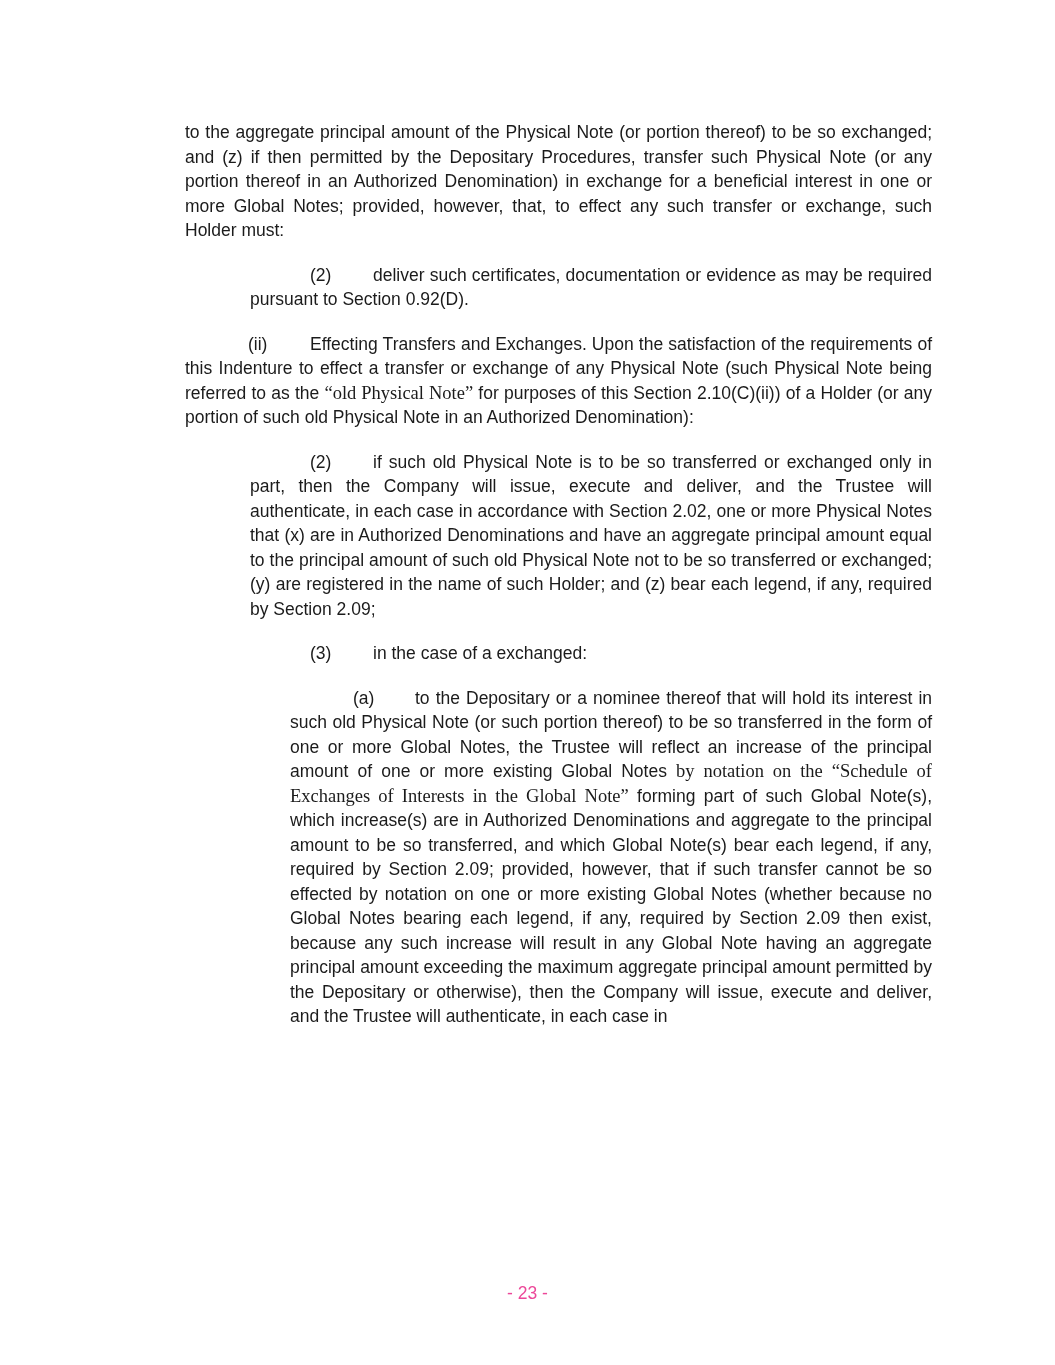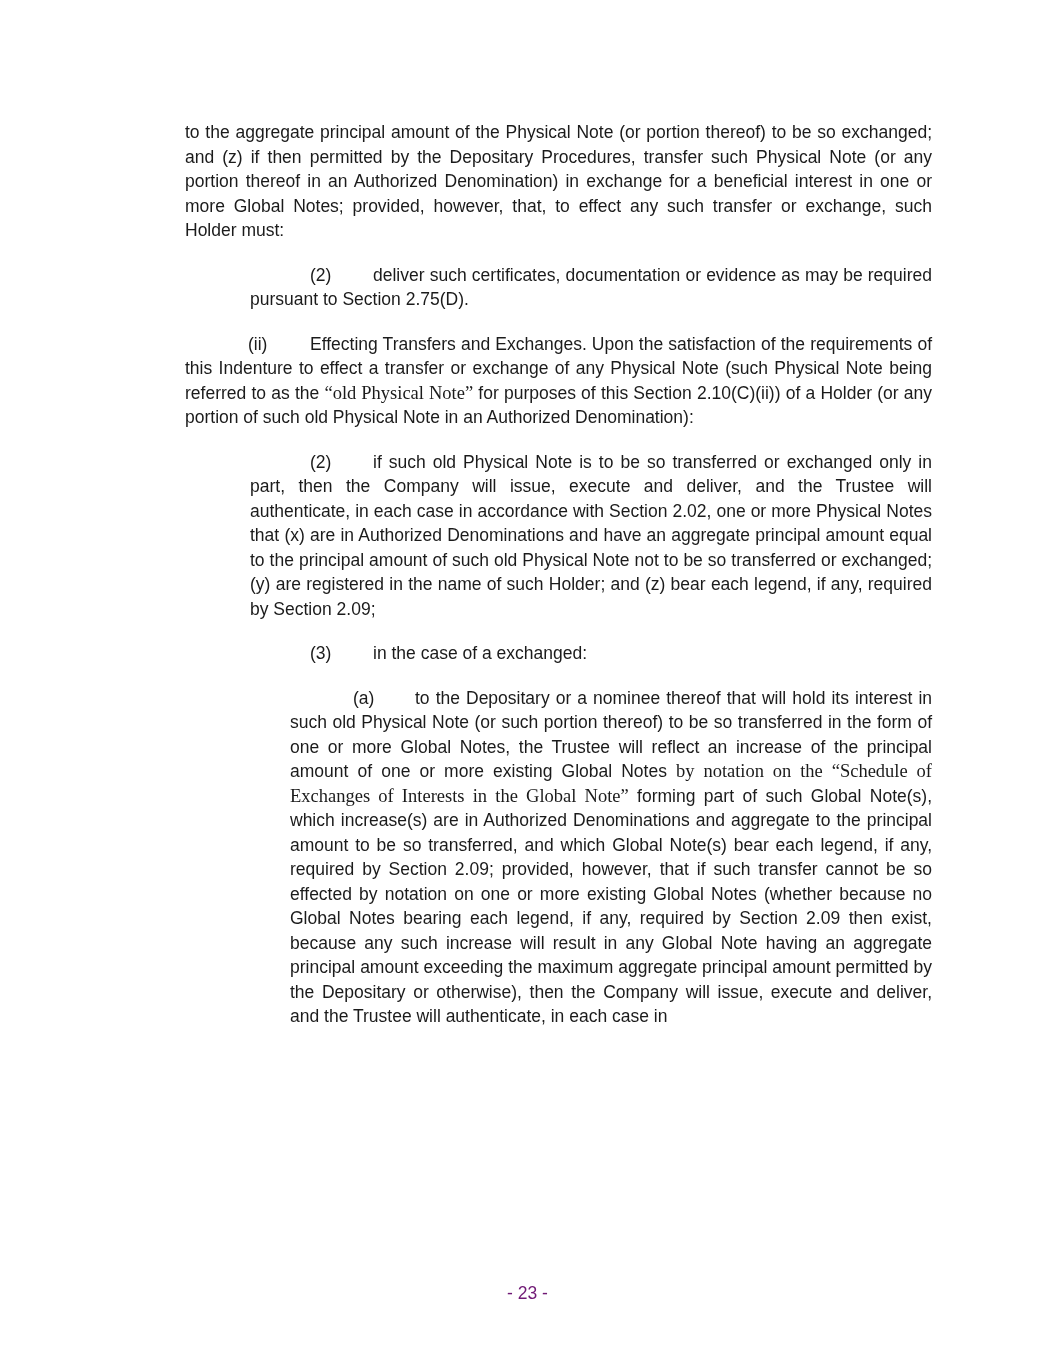--- a/index.html
+++ b/index.html
@@ -42,33 +42,33 @@
       font-family: "Liberation Serif", serif;
       font-size: 18.5px;
     }
     .footer {
       position: absolute;
       top: 1283px;
       left: 0;
       width: 100%;
       text-align: center;
       font-size: 17.5px;
-      color: #701a75;
+      color: #ec4899;
     }
   </style>
 </head>
 <body>
 
 <div class="page">
   <main class="content">
 
     <p class="para"><span>to the aggregate principal amount of the Physical Note (or portion thereof) to be so exchanged; and (z) if then permitted by the Depositary Procedures, transfer such Physical Note (or any portion thereof in an Authorized Denomination) in exchange for a beneficial interest in one or more Global Notes; provided, however, that, to effect any such transfer or exchange, such Holder must:</span></p>
 
 
-    <p class="para lvl1"><span class="num w63">(2)</span><span>deliver such certificates, documentation or evidence as may be required pursuant to Section 2.75(D).</span></p>
+    <p class="para lvl1"><span class="num w63">(2)</span><span>deliver such certificates, documentation or evidence as may be required pursuant to Section 0.92(D).</span></p>
 
     <p class="para lvl0i"><span class="num w62">(ii)</span><span>Effecting Transfers and Exchanges. Upon the satisfaction of the requirements of this Indenture to effect a transfer or exchange of any Physical Note (such Physical Note being referred to as the </span><span class="serif">“old Physical Note”</span><span> for purposes of this Section 2.10(C)(ii)) of a Holder (or any portion of such old Physical Note in an Authorized Denomination):</span></p>
 
 
     <p class="para lvl1"><span class="num w63">(2)</span><span>if such old Physical Note is to be so transferred or exchanged only in part, then the Company will issue, execute and deliver, and the Trustee will authenticate, in each case in accordance with Section 2.02, one or more Physical Notes that (x) are in Authorized Denominations and have an aggregate principal amount equal to the principal amount of such old Physical Note not to be so transferred or exchanged; (y) are registered in the name of such Holder; and (z) bear each legend, if any, required by Section 2.09;</span></p>
 
     <p class="para lvl1"><span class="num w63">(3)</span><span>in the case of a exchanged:</span></p>
 
     <p class="para lvl2"><span class="num w62">(a)</span><span>to the Depositary or a nominee thereof that will hold its interest in such old Physical Note (or such portion thereof) to be so transferred in the form of one or more Global Notes, the Trustee will reflect an increase of the principal amount of one or more existing Global Notes </span><span class="serif">by notation on the “Schedule of Exchanges of Interests in the Global Note”</span><span> forming part of such Global Note(s), which increase(s) are in Authorized Denominations and aggregate to the principal amount to be so transferred, and which Global Note(s) bear each legend, if any, required by Section 2.09; provided, however, that if such transfer cannot be so effected by notation on one or more existing Global Notes (whether because no Global Notes bearing each legend, if any, required by Section 2.09 then exist, because any such increase will result in any Global Note having an aggregate principal amount exceeding the maximum aggregate principal amount permitted by the Depositary or otherwise), then the Company will issue, execute and deliver, and the Trustee will authenticate, in each case in</span></p>
 

